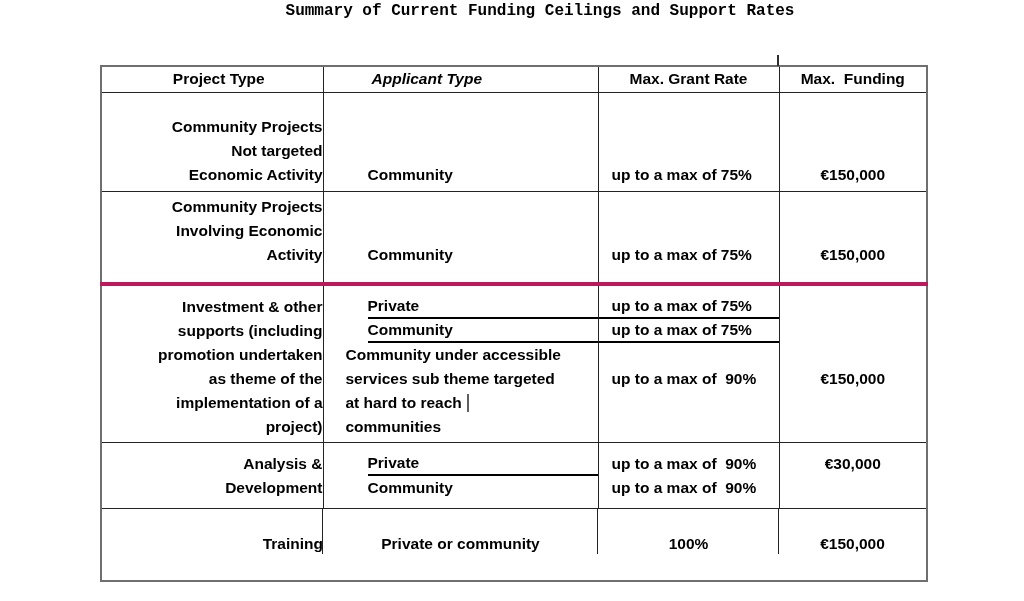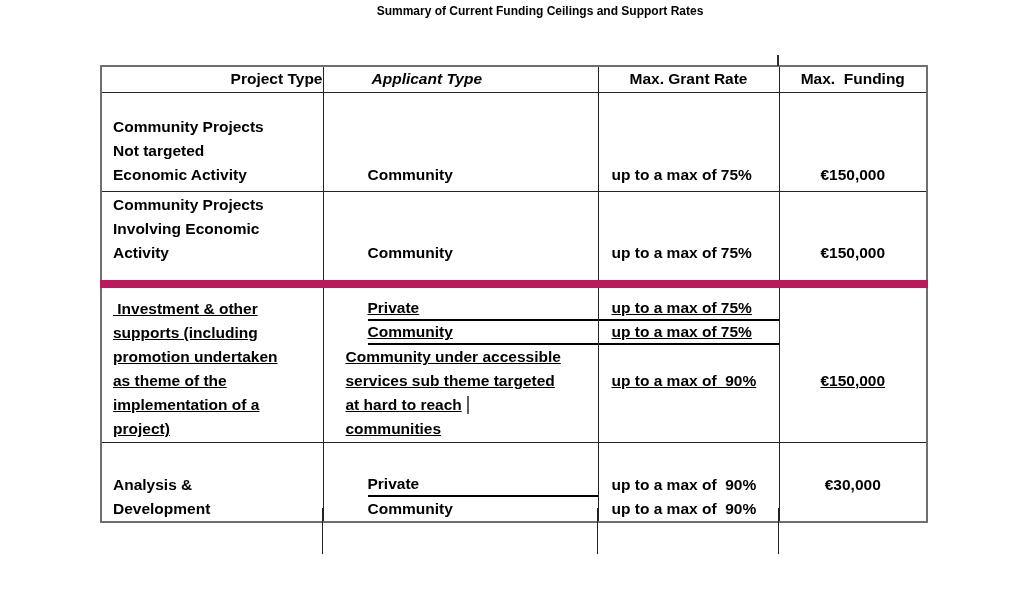--- a/index.html
+++ b/index.html
@@ -6,49 +6,49 @@
   html,body { background:#fff; }
   body {
     width:1024px; height:601px;
     font-family:"Liberation Sans", sans-serif;
     font-weight:bold; color:#000; position:relative; overflow:hidden;
   }
   .page { position:absolute; inset:0; background:#fff; }
   .title {
     position:absolute; top:1px; left:0; width:1024px;
     text-align:center; padding-left:56px;
-    font-size:12px; line-height:21px; white-space:pre;
+    font-size:16px; line-height:21px; white-space:pre;font-family:Liberation Mono, monospace;
   }
   .tablewrap { position:absolute; left:100px; top:65px; width:826px; height:516px; }
   table.funding {
     border-collapse:collapse; table-layout:fixed;
     width:826px; border:2px solid #6f6f6f;
   }
   td, th { border:1px solid #232323; padding:0; font-size:15.5px; }
   tr.hdr  { height:26px; }
   tr.r1   { height:99px; }
   tr.r2   { height:93px; }
   tr.r3   { height:158px; }
   tr.r4   { height:66px; }
   tr.r5   { height:73px; }
   th { vertical-align:middle; }
   th .htext { white-space:pre; }
-  th.h-project  { text-align:right; padding-left:13px;margin-top:22px; }
+  th.h-project  { text-align:center; padding-left:13px;margin-top:22px; }
   th.h-applicant{ text-align:left; padding-left:48px;font-style:italic; }
   th.h-grant, th.h-funding { text-align:center;margin-left:45px; }
 
   tr.r1 td { vertical-align:bottom; padding-bottom:4px; }
   tr.r2 td { vertical-align:bottom; padding-bottom:15px; }
-  tr.r3 td { vertical-align:top; padding-top:9px; border-top:8px solid #be185d;text-decoration:underline; }
+  tr.r3 td { vertical-align:top; padding-top:9px; border-top:4px solid #be185d; }
   tr.r3 td.c-funding { padding-top:81px; }
-  tr.r4 td { vertical-align:top; padding-top:30px; }
+  tr.r4 td { vertical-align:top; padding-top:9px; }
   tr.r5 td { vertical-align:middle; border-left:none; border-right:none; }
 
   .line { height:24px; line-height:24px; white-space:pre; }
-  .p-line  { padding-left:11px; }
+  .p-line  { padding-left:11px;text-align:right; }
   .a-line  { padding-left:44px; }   
   .a-para  { padding-left:22px; }   
   .g-line  { padding-left:13px; }
   .center  { text-align:center; padding-left:0; }
 
   
   .flexline { display:flex; height:24px; }
   .flexline.ind { padding-left:44px; }
   .ul-fill {
     flex:1; height:24px; line-height:22px; white-space:pre;
@@ -177,20 +177,34 @@
         </td>
         <td class="c-grant">
           <div class="line g-line">up to a max of  90%</div>
           <div class="line g-line">up to a max of  90%</div>
         </td>
         <td class="c-funding">
           <div class="line center">€30,000</div>
         </td>
       </tr>
 
+      <tr class="r5">
+        <td class="c-project">
+          <div class="line p-line">Training</div>
+        </td>
+        <td class="c-applicant">
+          <div class="line center">Private or community</div>
+        </td>
+        <td class="c-grant">
+          <div class="line center">100%</div>
+        </td>
+        <td class="c-funding">
+          <div class="line center">€150,000</div>
+        </td>
+      </tr>
     </tbody>
       </table>
 
     <div class="r5div d1"></div>
     <div class="r5div d2"></div>
     <div class="r5div d3"></div>
   </div>
 </div>
 
 </body></html>

